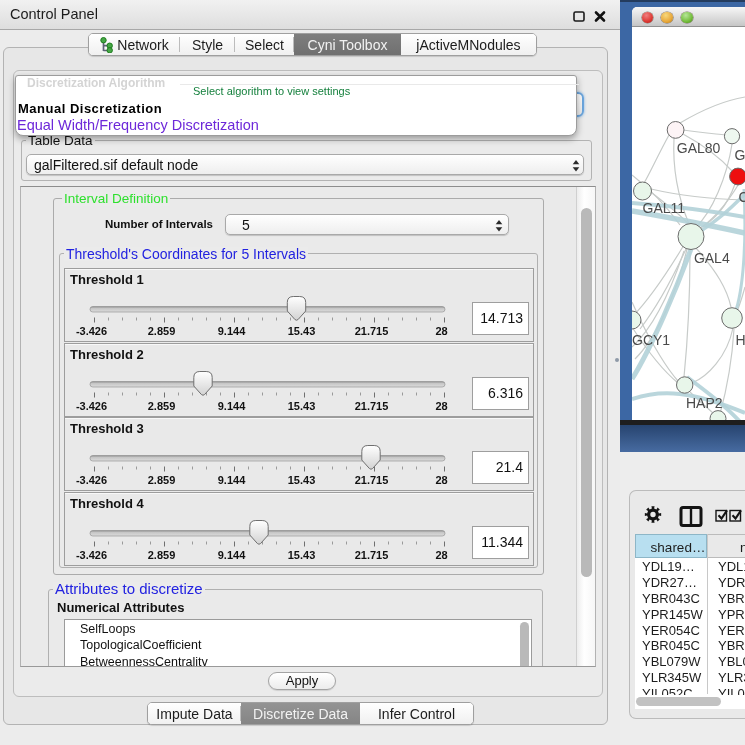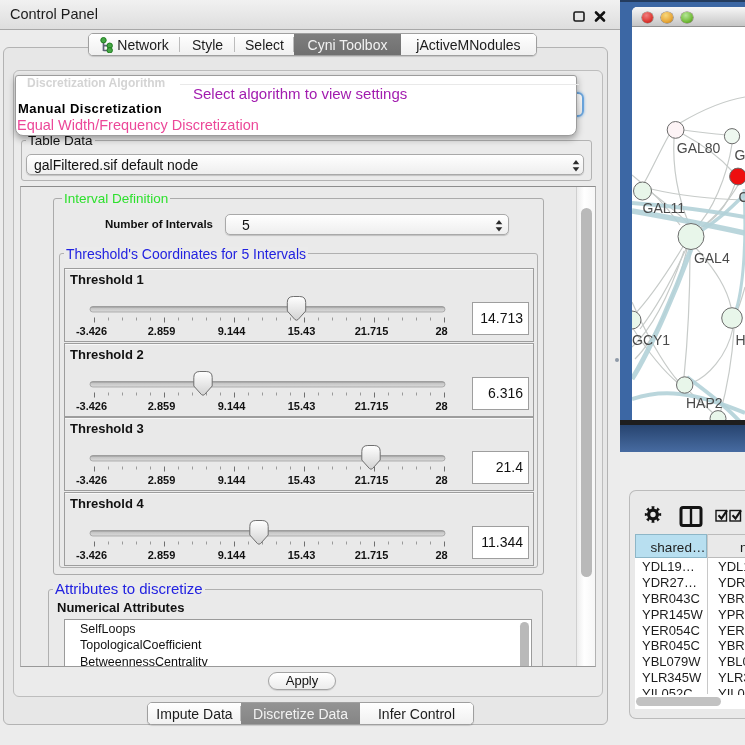--- a/index.html
+++ b/index.html
@@ -30,23 +30,23 @@
   background:#ebebeb; border:1px solid #bdbdbd; border-radius:6px; }
 
 #combofrag { position:absolute; left:560px; top:92px; width:24px; height:25px;
   background:linear-gradient(#fdfdfd,#eaeaea); border:2px solid #6aa5dd; border-radius:0 6px 6px 0;
   box-shadow:0 0 3px #7fb3e4; }
 
 #popup { position:absolute; left:15px; top:75px; width:562px; height:61px; background:#ffffff;
   border:1px solid #9c9c9c; border-radius:3px 3px 8px 8px; box-shadow:0 3px 7px rgba(0,0,0,0.35); }
 #ghostlabel { position:absolute; left:11px; top:1px; font-size:12px; line-height:13px; font-weight:bold; color:#d4d4d4; }
 #ghostline { position:absolute; left:164px; top:8px; width:399px; height:1px; background:#e9e9e9; }
-#selecttext { position:absolute; left:177px; top:9px; font-size:15px; color:#a21caf; }
+#selecttext { position:absolute; left:177px; top:9px; font-size:11px; color:#15803d; }
 #item1 { position:absolute; left:2px; top:25px; letter-spacing:0.5px; font-size:13px; font-weight:bold; color:#000; }
-#item2 { position:absolute; left:1px; top:41px; font-size:14.5px; color:#ec4899; }
+#item2 { position:absolute; left:1px; top:41px; font-size:14.5px; color:#6d28d9; }
 
 .group { position:absolute; border:1px solid #ababab; border-radius:3px; }
 .gtitle { position:absolute; top:-7px; background:#ebebeb; font-size:13.5px; line-height:14px; padding:0 2px; white-space:nowrap; }
 #grp-tabledata { left:21px; top:140px; width:571px; height:41px; border-color:#b3b3b3; }
 
 .combo { position:absolute; height:21px; border:1px solid #a9a9a9; border-radius:5px;
   background:linear-gradient(#ffffff,#eeeeee); box-shadow:0 1px 1px rgba(0,0,0,0.18); font-size:14px; color:#111;padding-left:16px; }
 .combo .ctext { position:absolute; left:7px; top:2px; }
 .combo svg { position:absolute; top:2px; }
 

